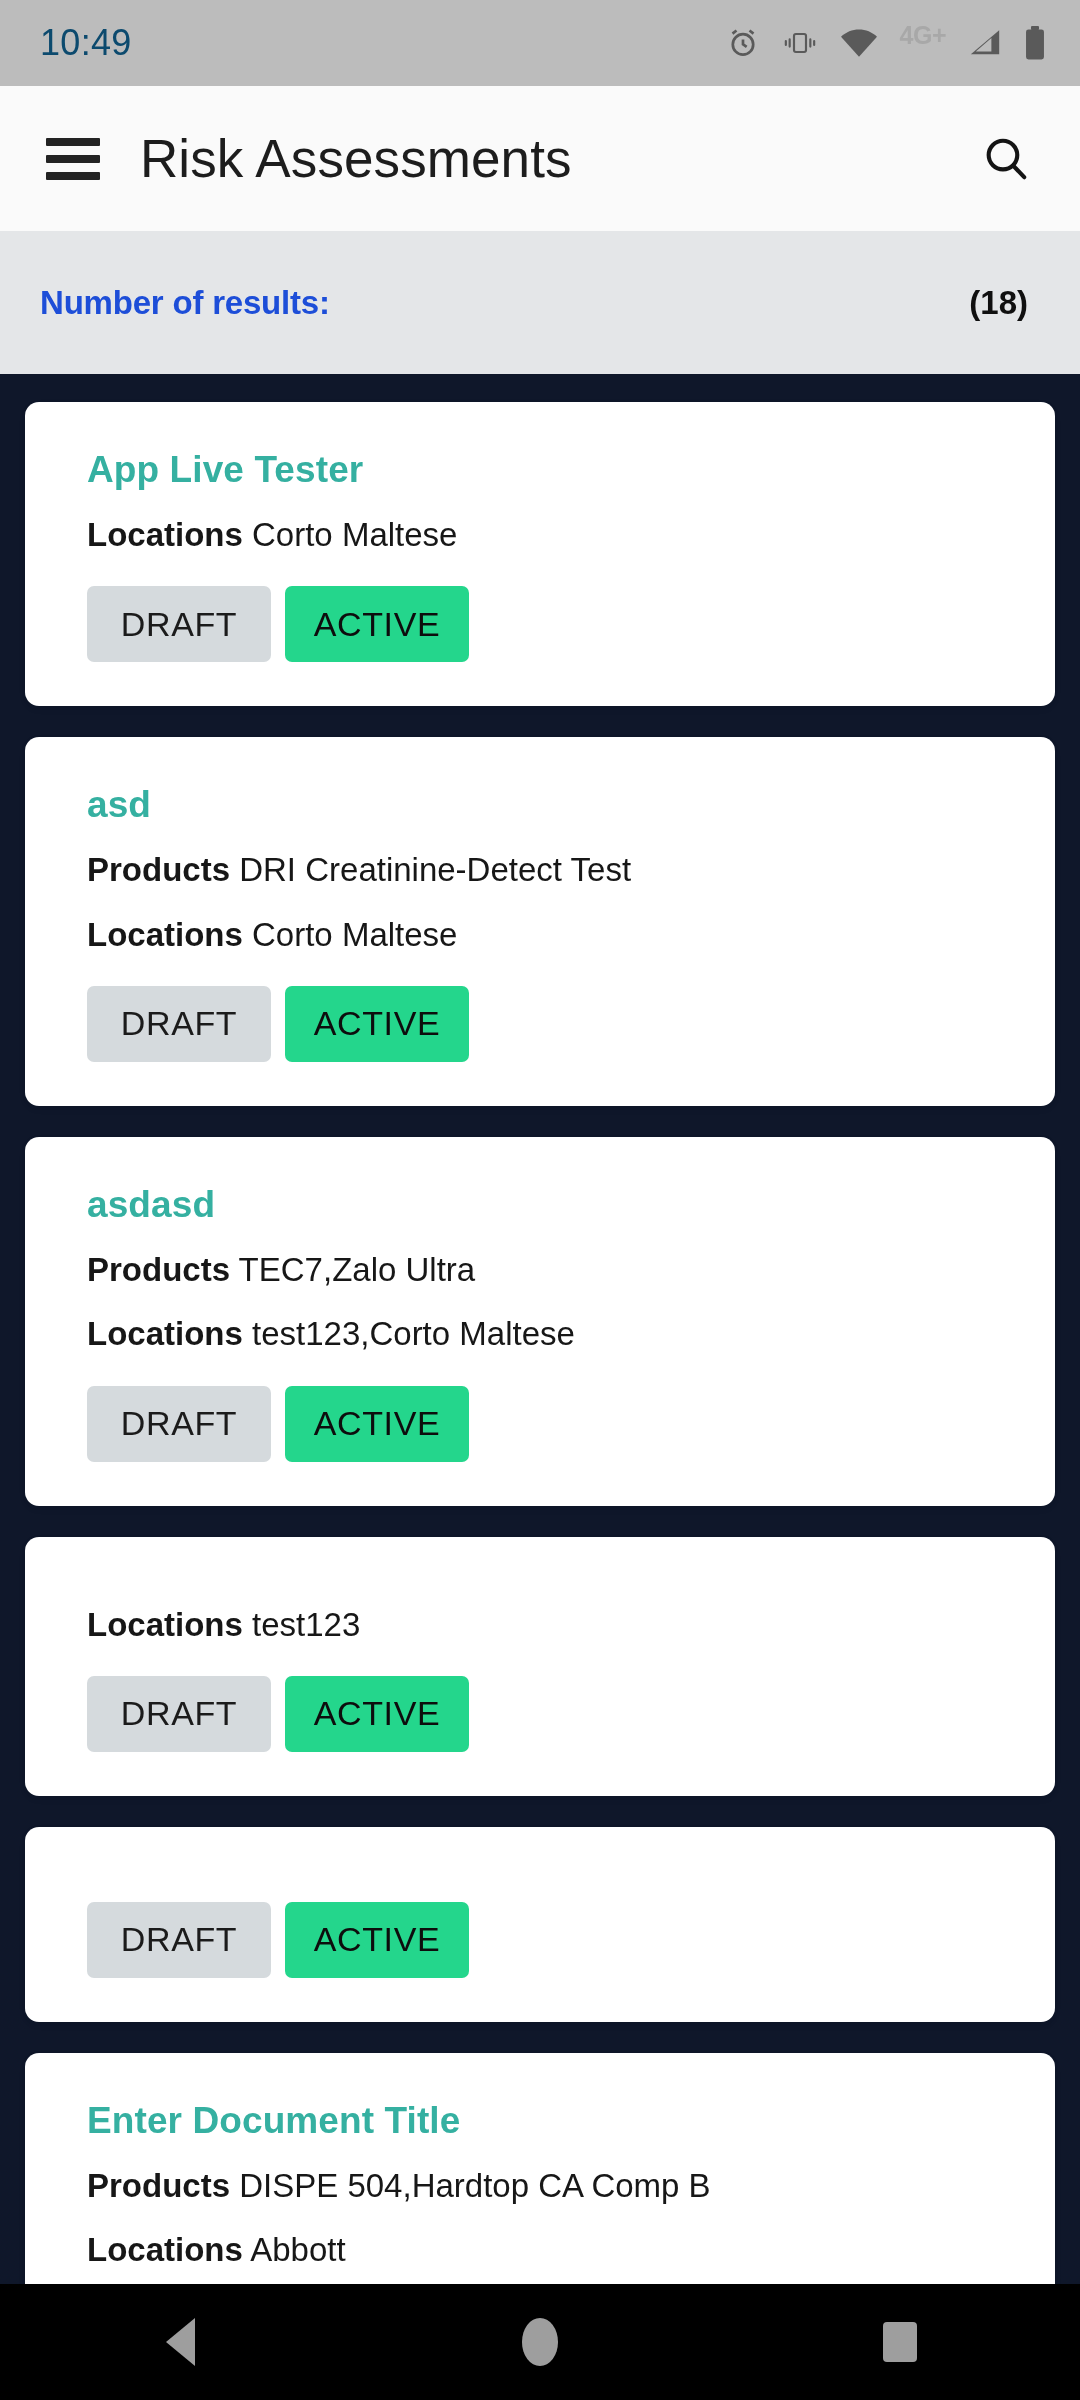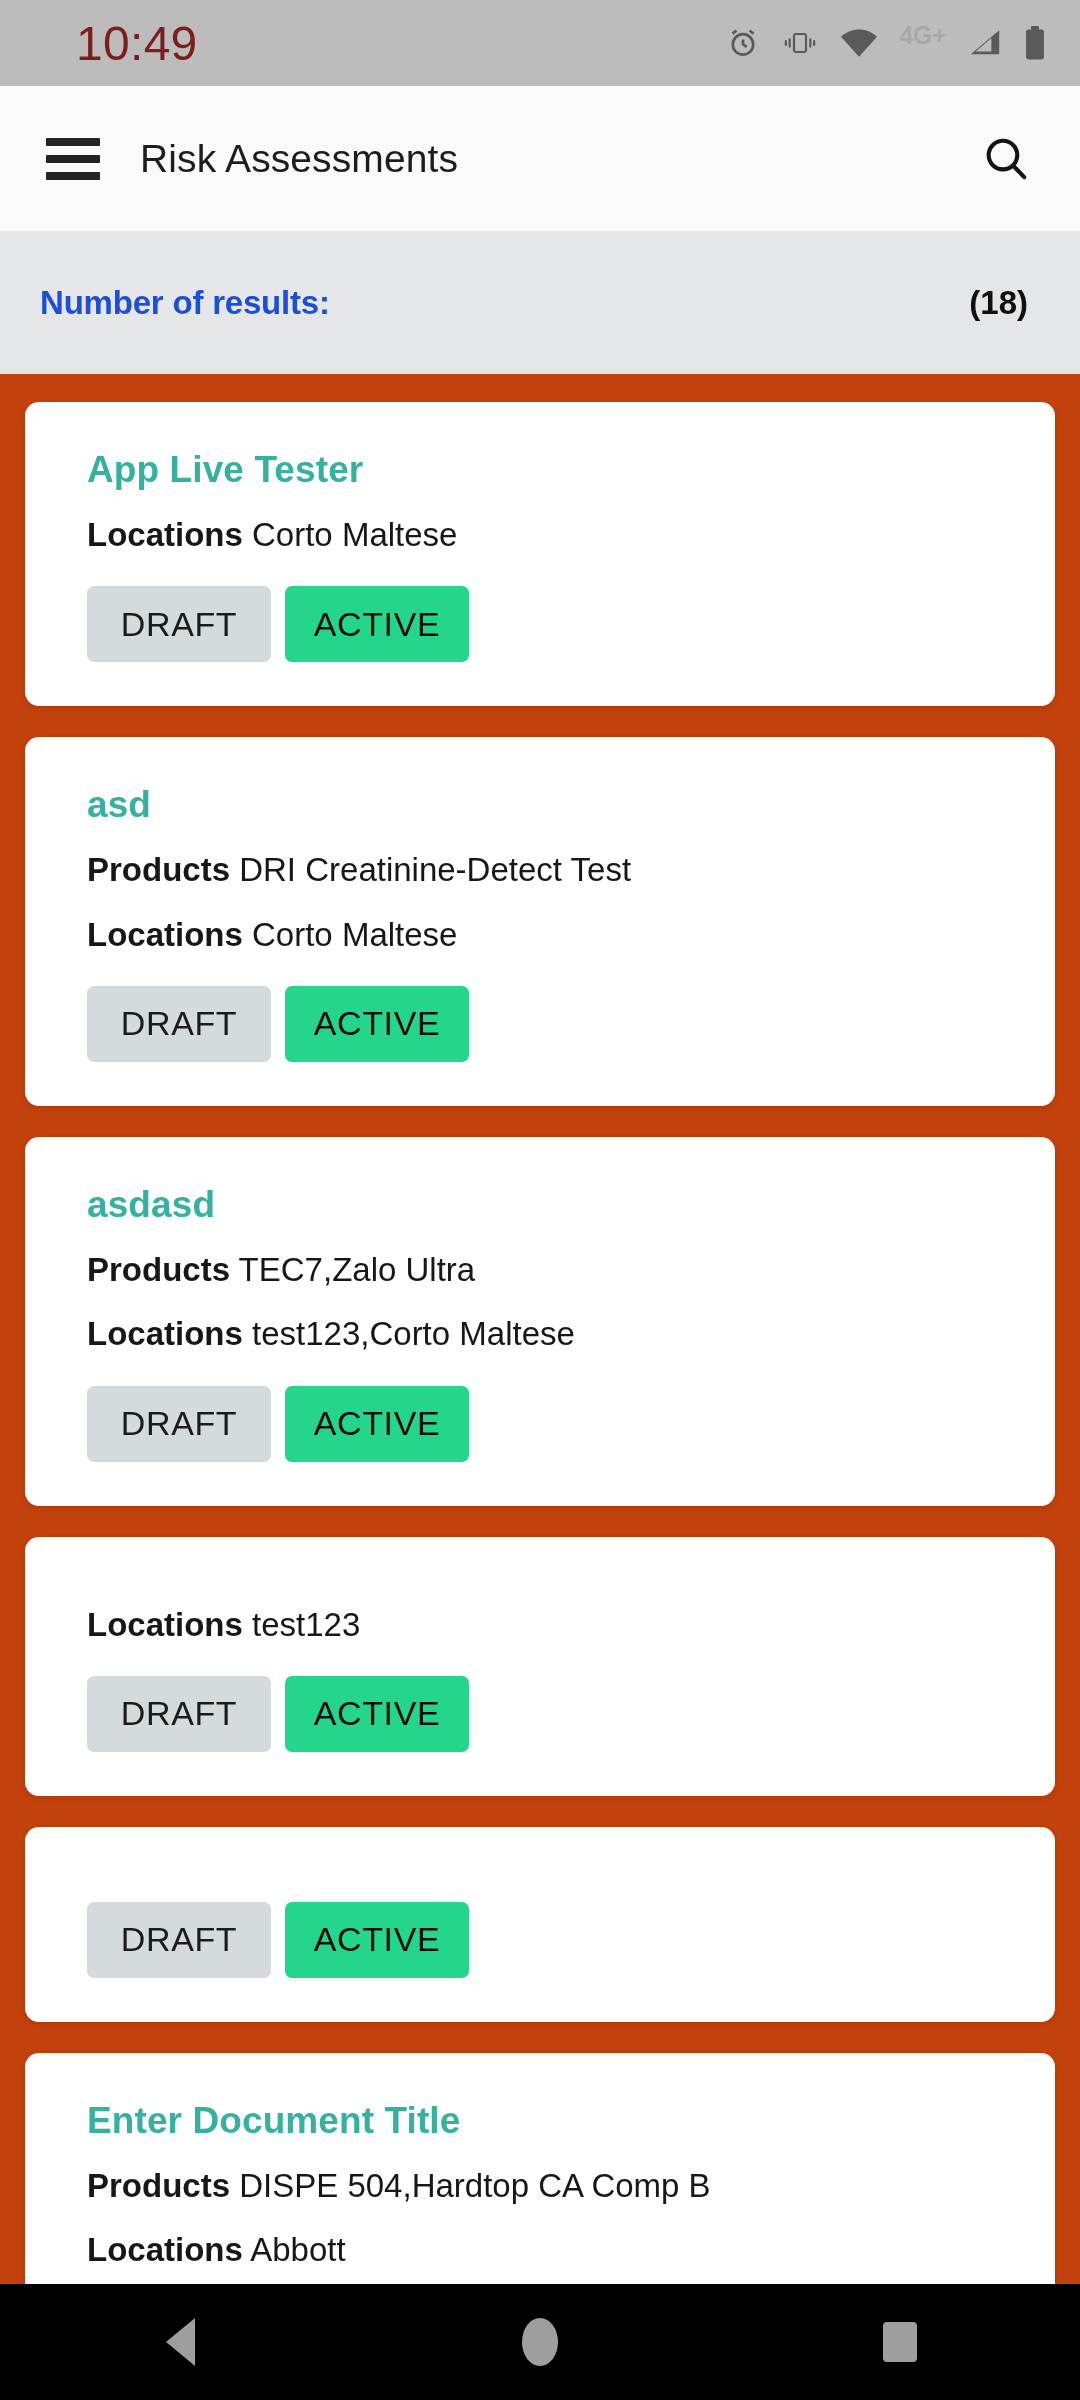--- a/index.html
+++ b/index.html
@@ -29,24 +29,23 @@
   .status-bar {
     height: 86px;
     background: #bcbcbc;
     display: flex;
     align-items: center;
     justify-content: space-between;
     padding: 0 34px 0 40px;
     flex: 0 0 auto;
   }
   .status-time {
-    font-size: 48px;
-    color: #7f1d1d;
+    font-size: 36px;
+    color: #0c4a6e;
     letter-spacing: 0.3px;
-    margin-left: 36px;
   }
   .status-icons {
     display: flex;
     align-items: center;
     gap: 22px;
   }
   .status-icons svg { display: block; }
   .net-label {
     font-size: 25px;
     font-weight: bold;
@@ -76,21 +75,21 @@
     cursor: pointer;
   }
   .hamburger span {
     display: block;
     height: 8px;
     width: 100%;
     background: #232323;
     border-radius: 1px;
   }
   .app-title {
-    font-size: 39px;
+    font-size: 53px;
     color: #1d1d1d;
     margin-left: 40px;
     letter-spacing: 0.1px;
   }
   .search-btn {
     margin-left: auto;
     width: 60px;
     height: 60px;
     display: flex;
     align-items: center;
@@ -118,21 +117,21 @@
     font-size: 33px;
     font-weight: bold;
     color: #101010;
   }
 
   
   .list {
     flex: 1 1 auto;
     overflow: hidden;
     padding-top: 28px;
-    background: #c2410c;
+    background: #0f172a;
   }
 
   .card {
     background: #ffffff;
     margin: 0 25px 31px 25px;
     border-radius: 14px;
     padding: 45px 0 44px 0;
     box-shadow: 0 1px 4px rgba(0,0,0,0.07), 0 3px 10px rgba(0,0,0,0.035);
   }
 

